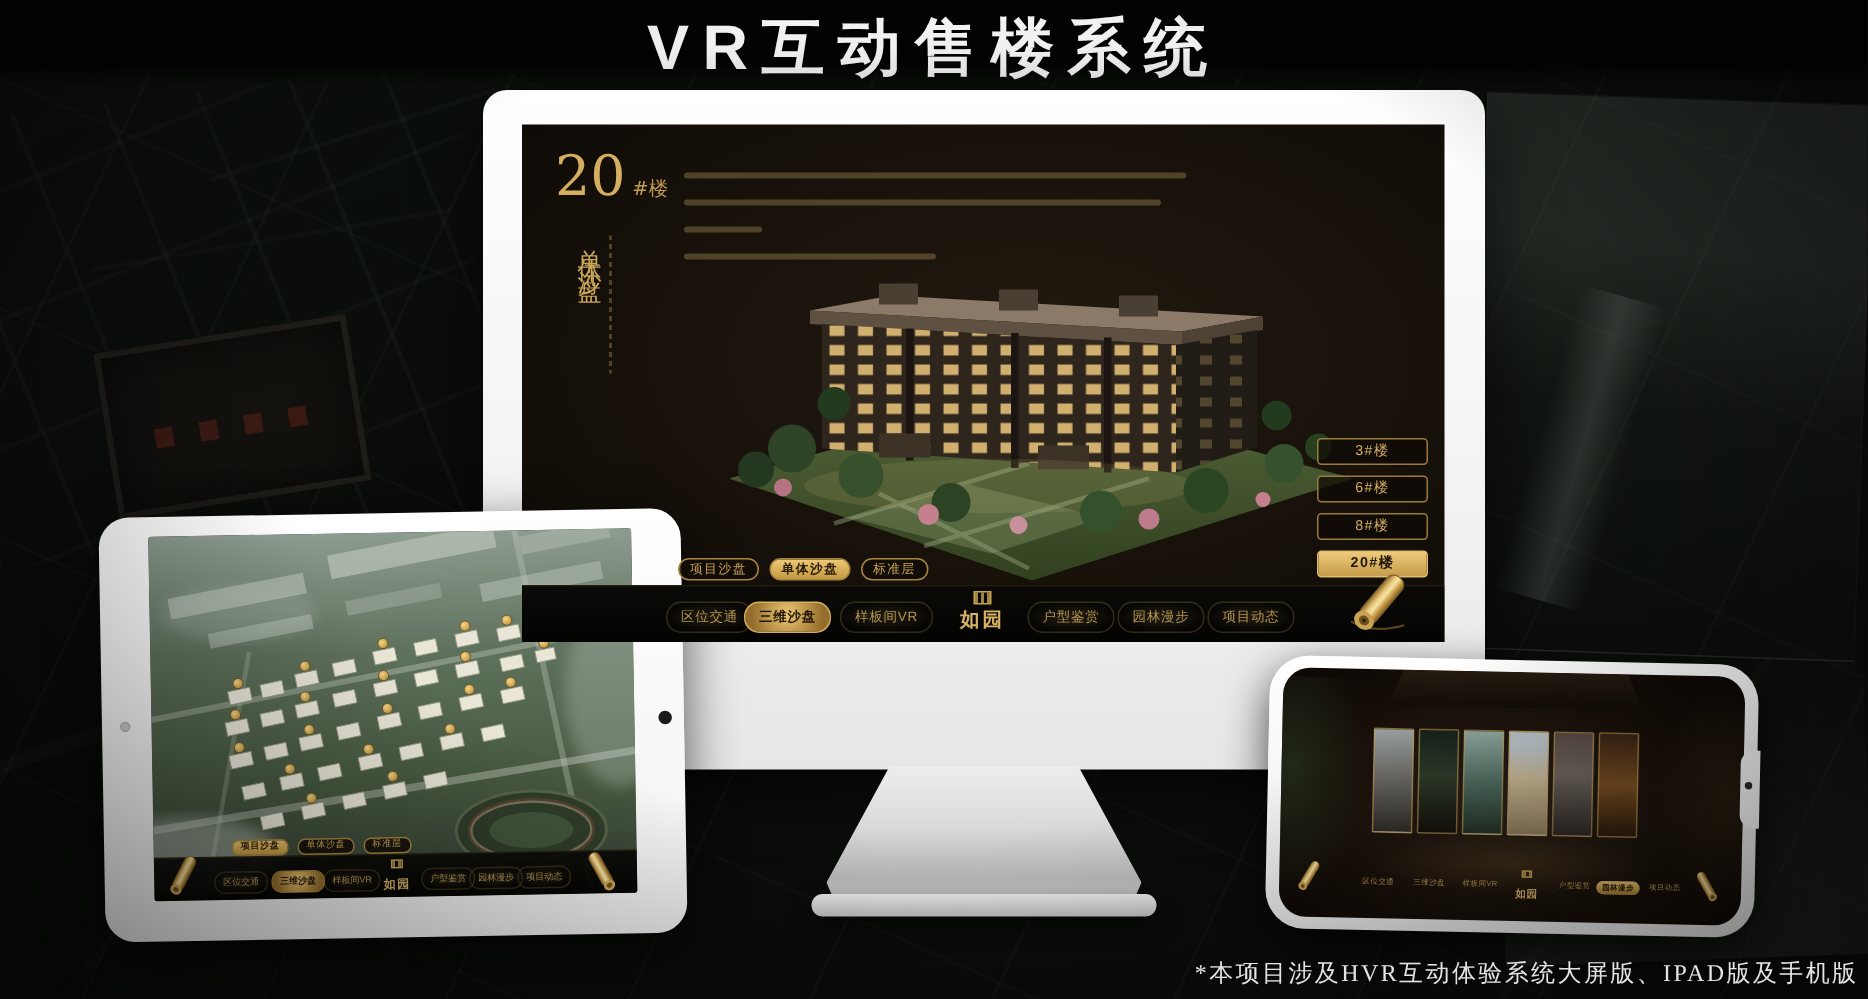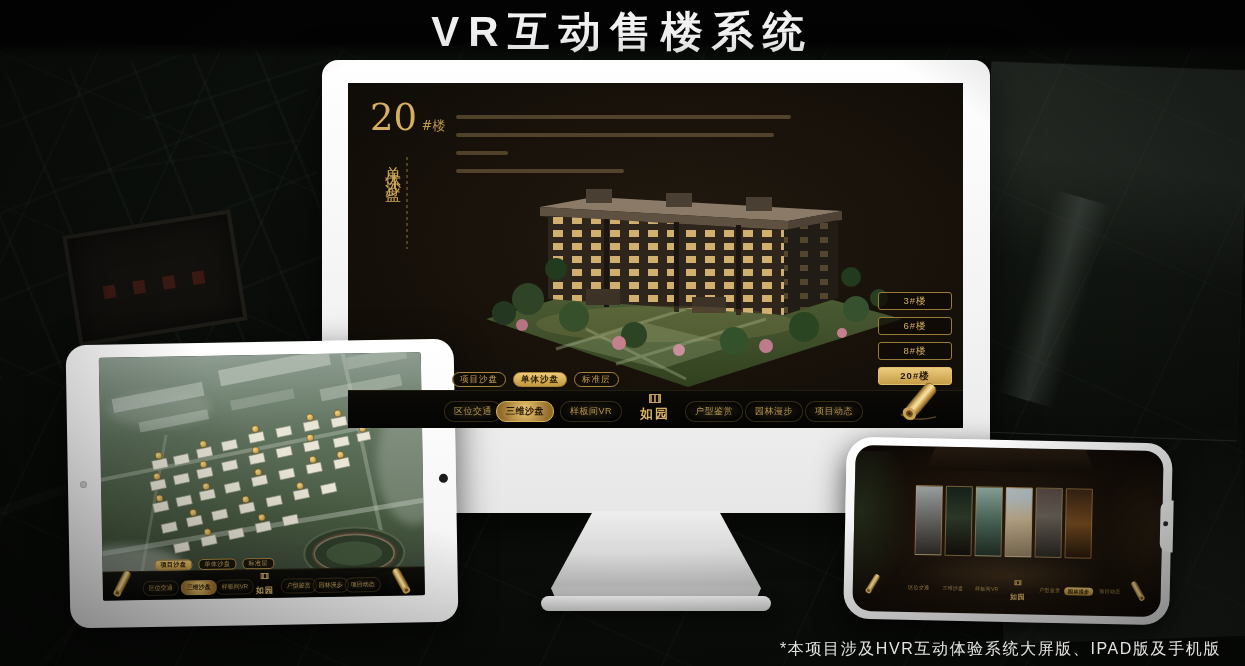--- a/index.html
+++ b/index.html
@@ -28,21 +28,21 @@
       background:
       repeating-linear-gradient(75deg, rgba(130,145,120,.05) 0 3px, transparent 3px 60px),
       repeating-linear-gradient(-15deg, rgba(130,145,120,.04) 0 3px, transparent 3px 80px);}
   .bg-vignette { background:radial-gradient(ellipse at 50% 42%, transparent 50%, rgba(0,0,0,.55) 100%); }
   .top-strip { position:absolute; left:0; top:0; width:100%; height:57px;
       background:linear-gradient(180deg, #030303 75%, rgba(3,3,3,0)); }
 
   
   .page-title { position:absolute; left:0; top:4px; width:100%; text-align:center;
       font-size:42px; font-weight:bold; color:#f2f2f2; letter-spacing:9px; }
-  .footnote { position:absolute; right:24px; top:639px; font-size:16px; color:#e3e3e3; letter-spacing:1.6px; }
+  .footnote { position:absolute; right:6px; top:639px; font-size:16px; color:#e3e3e3; letter-spacing:1.6px;font-family:Liberation Serif, serif; }
   .scroll-svg { display:block; }
 
   
   .monitor { position:absolute; left:322px; top:60px; width:668px; height:453px;
       background:linear-gradient(180deg,#ffffff,#f2f2f2 60%,#e7e7e7);
       border-radius:16px; box-shadow:0 14px 44px rgba(0,0,0,.65); }
   .m-screen { position:absolute; left:26px; top:23px; width:615px; height:345px; overflow:hidden;
       background:radial-gradient(ellipse at 55% 45%, #221a10 0%, #17110a 55%, #0d0a06 100%); }
   .m-chin { position:absolute; left:0; bottom:0; width:100%; height:85px; }
   .m-stand { position:absolute; left:551px; top:511px; width:210px; height:92px;

